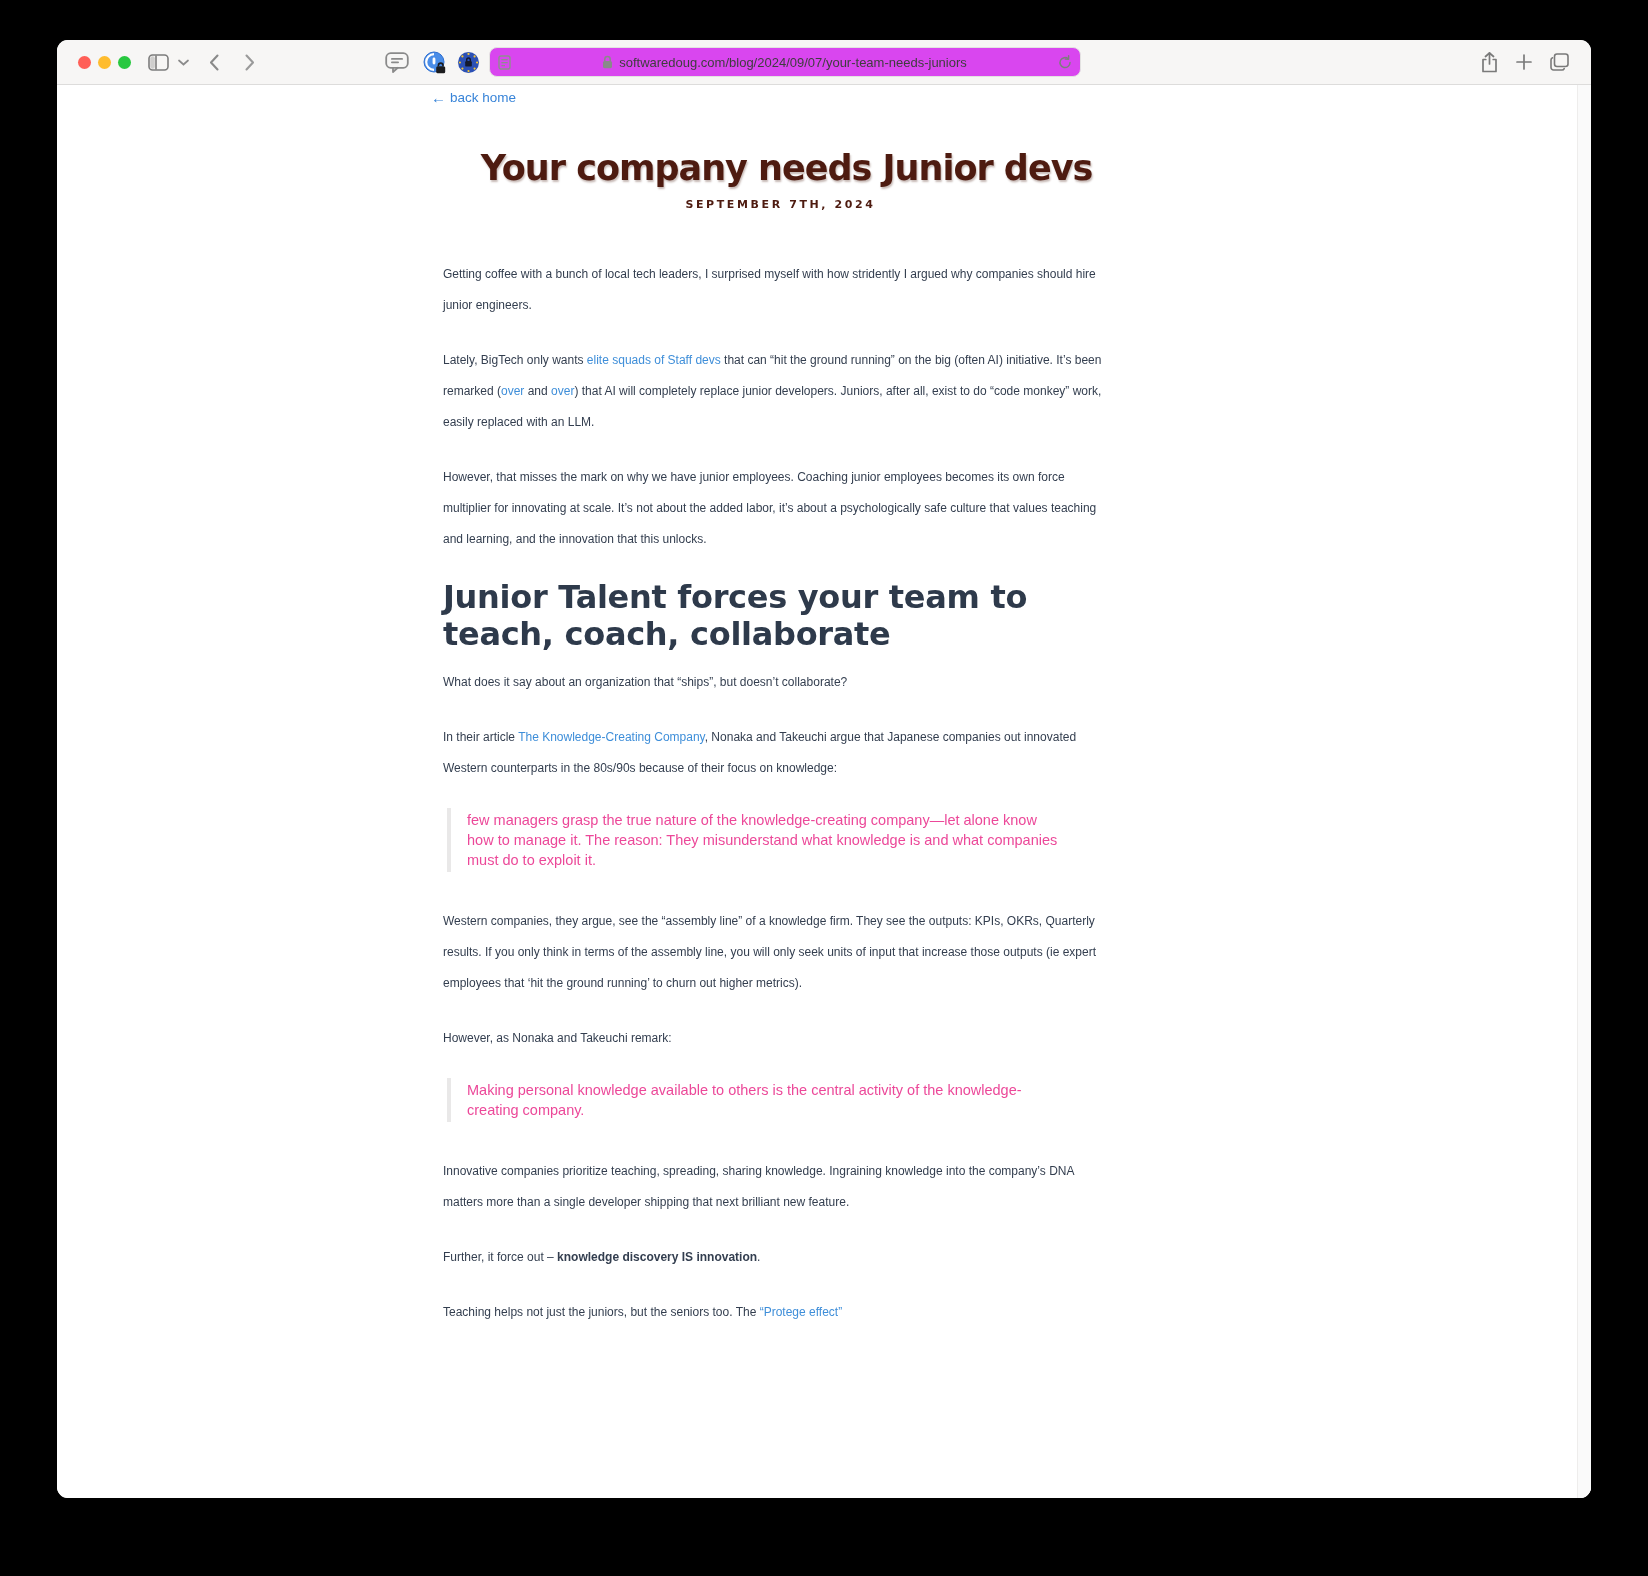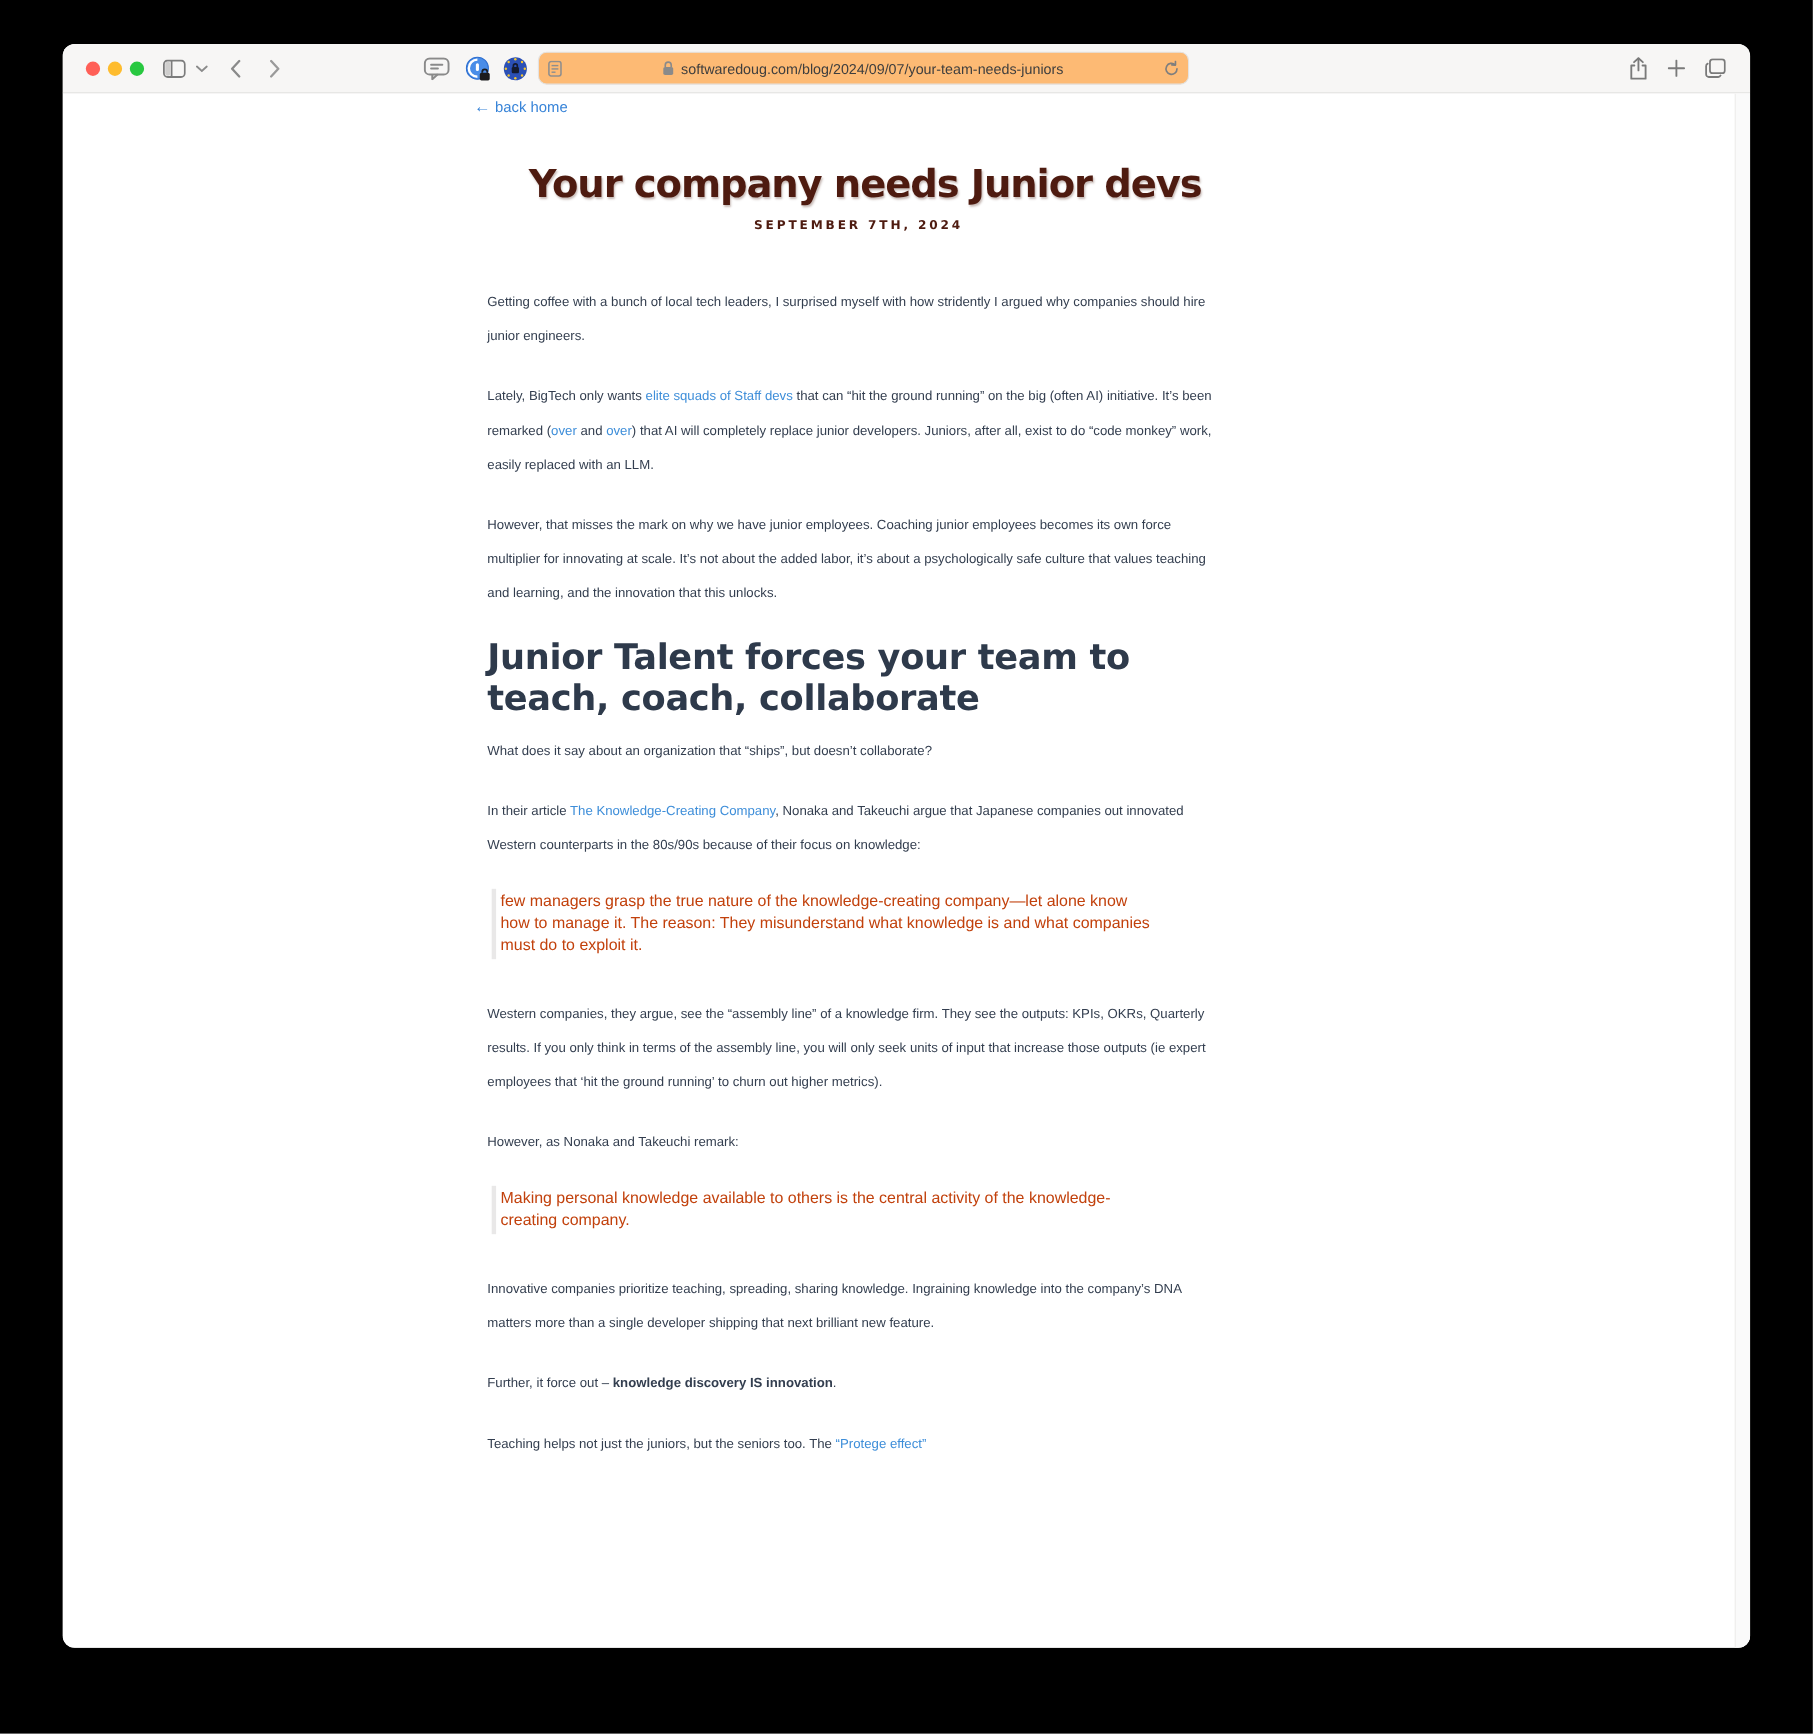--- a/index.html
+++ b/index.html
@@ -14,21 +14,21 @@
   }
   
   .toolbar{
     position:relative;height:44px;background:#f7f6f5;border-bottom:1px solid #dddcdb;
   }
   .traffic{position:absolute;left:21px;top:16px;display:flex;gap:7px;}
   .dot{width:13px;height:13px;border-radius:50%;}
   .tbtn{position:absolute;top:0;height:44px;display:flex;align-items:center;justify-content:center;background:none;border:none;padding:0;cursor:default;}
   .urlbar{
     position:absolute;left:432px;top:7px;width:592px;height:30px;
-    background:#fdba74;border:1px solid #e3e2e1;border-radius:8px;
+    background:#d946ef;border:1px solid #e3e2e1;border-radius:8px;
     display:flex;align-items:center;box-sizing:border-box;padding:0 8px;
   }
   .url-center{flex:1;display:flex;align-items:center;justify-content:center;gap:6px;overflow:hidden;}
   .url-text{font-size:13px;color:#3e3e3e;white-space:nowrap;}
   
   .content{
     position:relative;height:1413px;background:#fff;overflow:hidden;
   }
   .scroll-track{
     position:absolute;right:0;top:0;bottom:0;width:13px;background:#fafafa;border-left:1px solid #eeedec;
@@ -55,21 +55,21 @@
     margin:0 0 24px 13px;width:672px;
   }
   #article-body > p:first-child{margin-top:48px;}
   #article-body h2{
     font-family:"DejaVu Sans",sans-serif;font-weight:bold;
     font-size:32px;letter-spacing:-.3px;color:#2e3a4b;
     margin:16px 0 14px 13px;line-height:1.17;width:672px;
   }
   #article-body blockquote{
     margin:4px 40px 34px 17px;border-left:4px solid #e9e8e8;
-    padding:2px 0 2px 4px;font-size:14.5px;line-height:20px;color:#c2410c;width:600px;
+    padding:2px 0 2px 16px;font-size:14.5px;line-height:20px;color:#ec4899;width:600px;
   }
   #article-body a{color:#3e8ed9;text-decoration:none;}
   #article-body strong{font-weight:bold;}
   svg{display:block;}
 </style>
 </head>
 <body>
 
 <div class="window">
 

